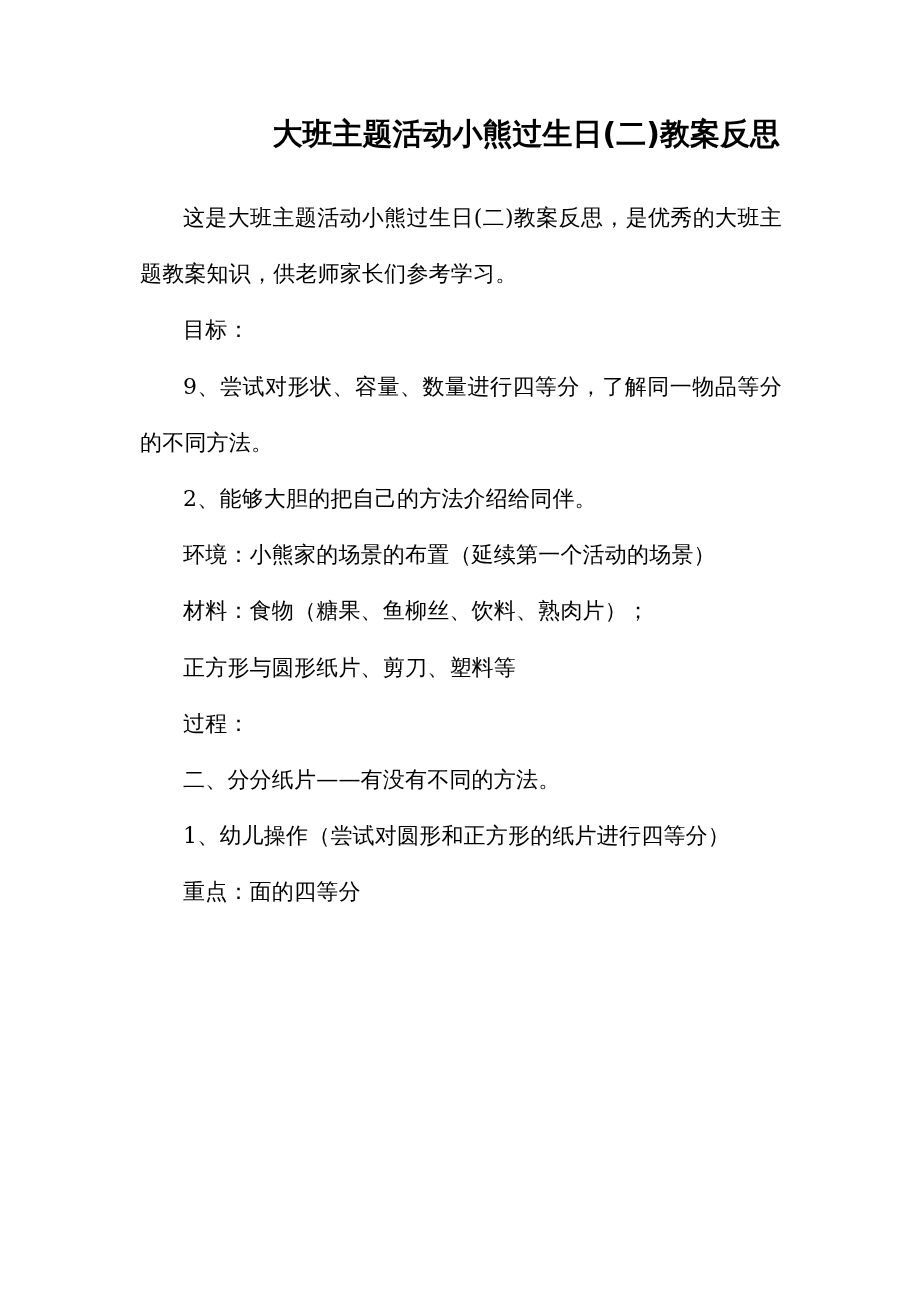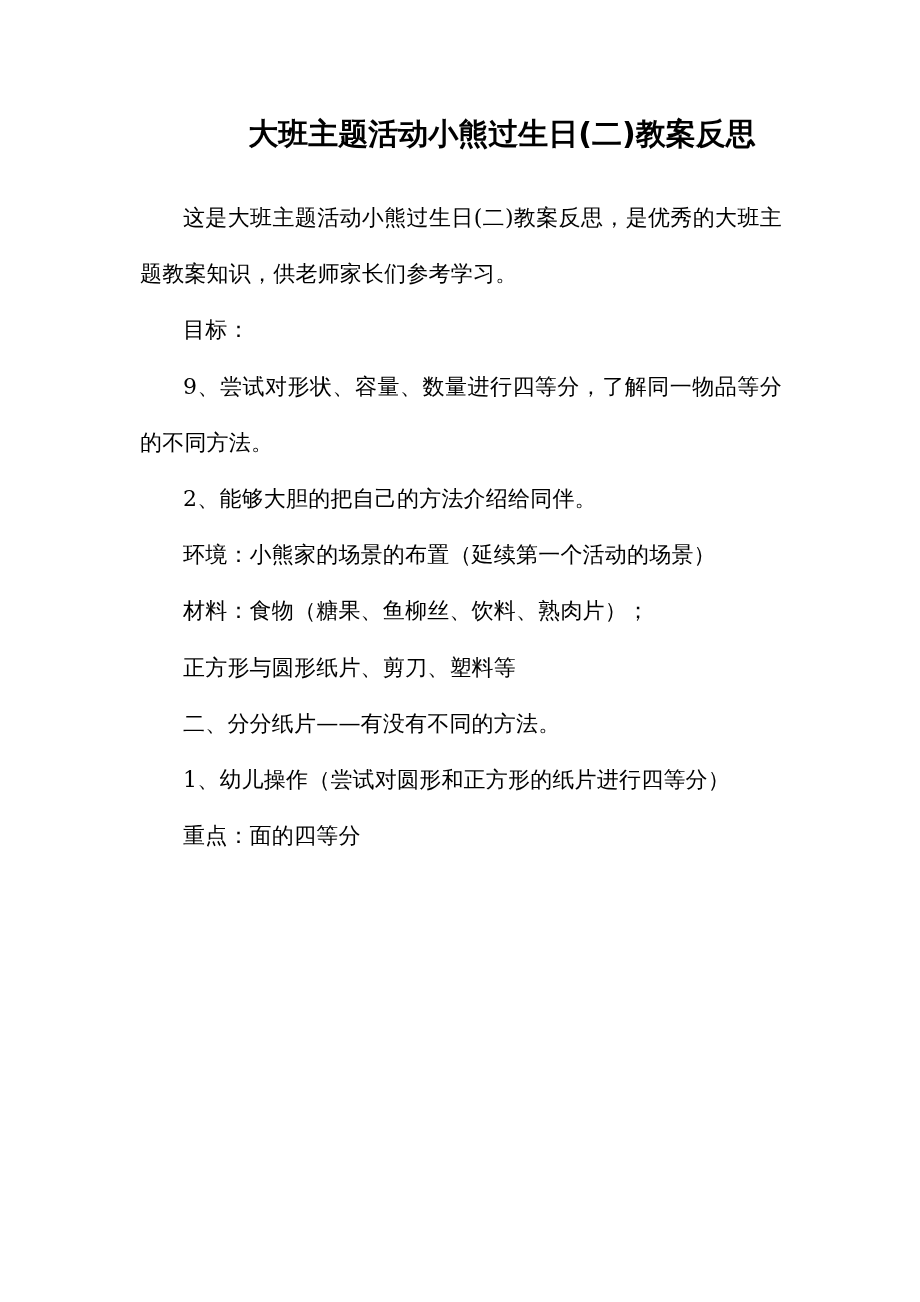--- a/index.html
+++ b/index.html
@@ -22,21 +22,21 @@
       width: 920px;
       height: 1302px;
       background: #ffffff;
     }
     .title {
       position: absolute;
       left: 140px;
       width: 640px;
       top: 112px;
       margin: 0;
-      text-align: center;
+      text-align: right;
       font-family: "DejaVu Sans", "Liberation Sans", sans-serif;
       font-weight: bold;
       font-size: 30px;
       line-height: 44px;
       padding-left: 84px;
       box-sizing: border-box;
       letter-spacing: 0px;
       white-space: nowrap;
     }
     .body {
@@ -62,17 +62,18 @@
   <h1 class="title">大班主题活动小熊过生日(二)教案反思</h1>
 
   <div class="body">
     <p class="para">这是大班主题活动小熊过生日(二)教案反思，是优秀的大班主题教案知识，供老师家长们参考学习。</p>
     <p class="para">目标：</p>
     <p class="para">9、尝试对形状、容量、数量进行四等分，了解同一物品等分的不同方法。</p>
     <p class="para">2、能够大胆的把自己的方法介绍给同伴。</p>
     <p class="para">环境：小熊家的场景的布置（延续第一个活动的场景）</p>
     <p class="para">材料：食物（糖果、鱼柳丝、饮料、熟肉片）；</p>
     <p class="para">正方形与圆形纸片、剪刀、塑料等</p>
+    <p class="para">过程：</p>
     <p class="para">二、分分纸片——有没有不同的方法。</p>
     <p class="para">1、幼儿操作（尝试对圆形和正方形的纸片进行四等分）</p>
     <p class="para">重点：面的四等分</p>
   </div>
 </div>
 
 </body></html>

